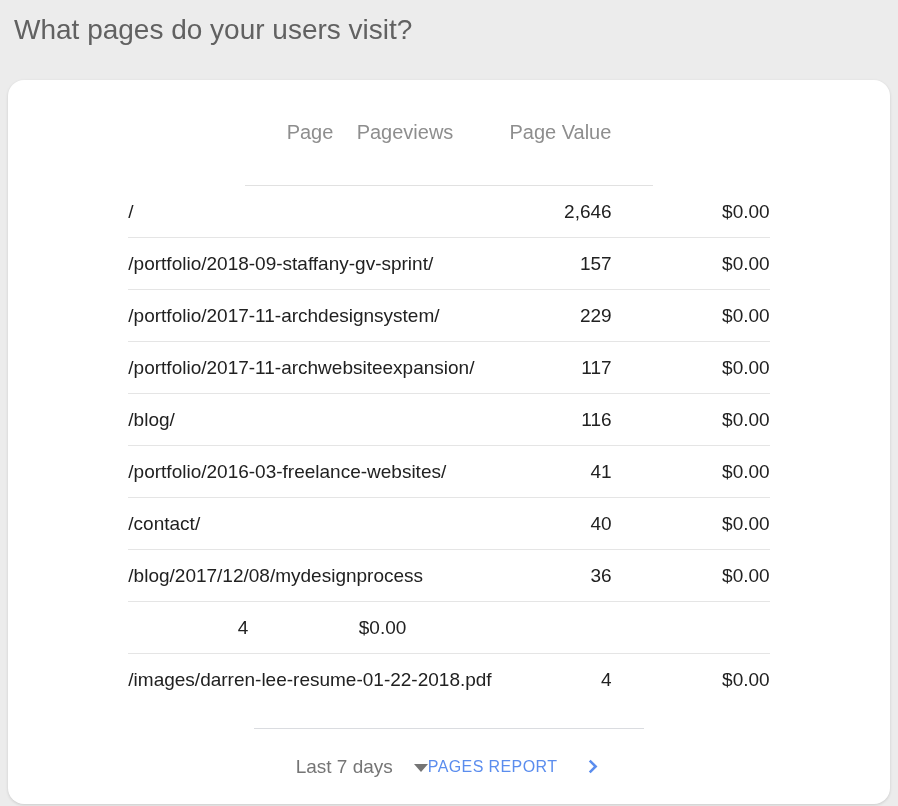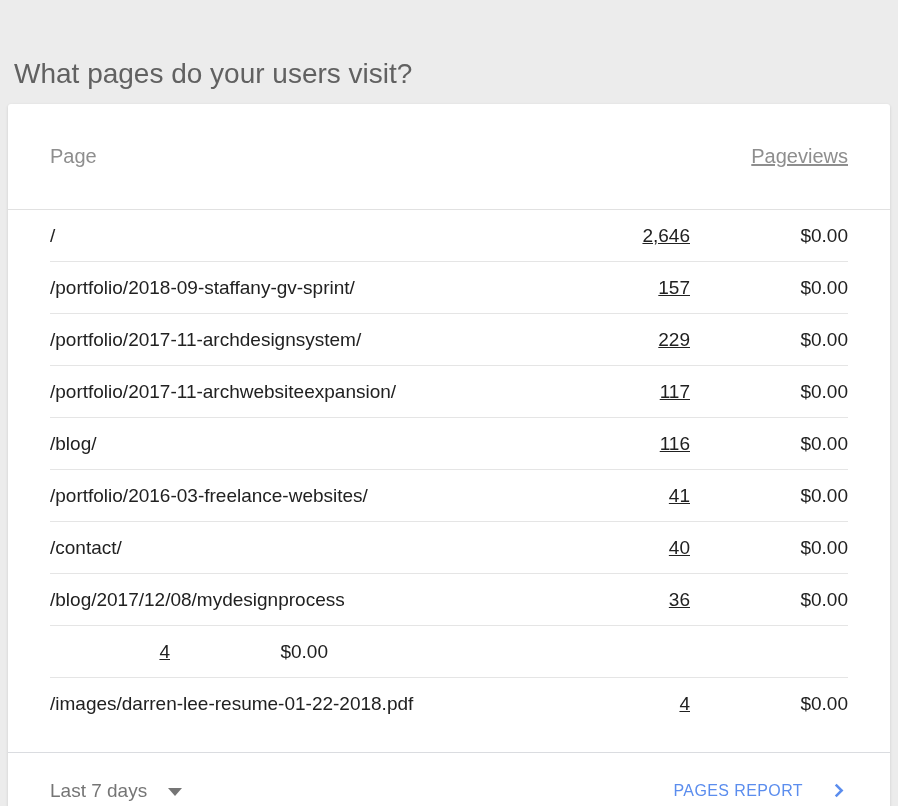--- a/index.html
+++ b/index.html
@@ -8,43 +8,43 @@
     background: #ececec;
     font-family: "Liberation Sans", sans-serif;
     overflow: hidden;
   }
   .page-title {
     padding: 12px 0 0 14px;
     font-size: 28px;
     line-height: 36px;
     font-weight: 400;
     color: #616161;
-    height: 60px;
-    margin-top: 44px;
+    height: 80px;
   }
   .card {
     margin: 0 8px;
     height: 724px;
     background: #ffffff;
-    border-radius: 3px;
+    border-radius: 16px;
     box-shadow: 0 1px 3px rgba(0,0,0,0.14);
     display: flex;
     flex-direction: column;
+    align-items: center;
   }
   .table-header {
     height: 106px;
     display: flex;
     align-items: center;
     padding: 0 42px;
     border-bottom: 1px solid #e1e1e1;
     color: #8e8e8e;
     font-size: 20px;
   }
   .col-page { flex: 1; text-align: left; overflow: hidden; white-space: nowrap; }
-  .col-pageviews { width: 120px; text-align: right; text-decoration: underline; }
+  .col-pageviews { width: 120px; text-align: right; }
   .col-value { width: 158px; text-align: right; }
   .table-row {
     height: 52px;
     display: flex;
     align-items: center;
     margin: 0 42px;
     border-bottom: 1px solid #e5e5e5;
     color: #212121;
     font-size: 19px;
   }
@@ -93,20 +93,21 @@
 </head>
 <body>
 
 <div class="page-title">What pages do your users visit?</div>
 
 <div class="card">
 
   <div class="table-header">
     <div class="col-page">Page</div>
     <div class="col-pageviews">Pageviews</div>
+    <div class="col-value">Page Value</div>
   </div>
 
   <div>
     <div class="table-row">
       <div class="col-page">/</div>
       <div class="col-pageviews">2,646</div>
       <div class="col-value">$0.00</div>
     </div>
     <div class="table-row">
       <div class="col-page">/portfolio/2018-09-staffany-gv-sprint/</div>

